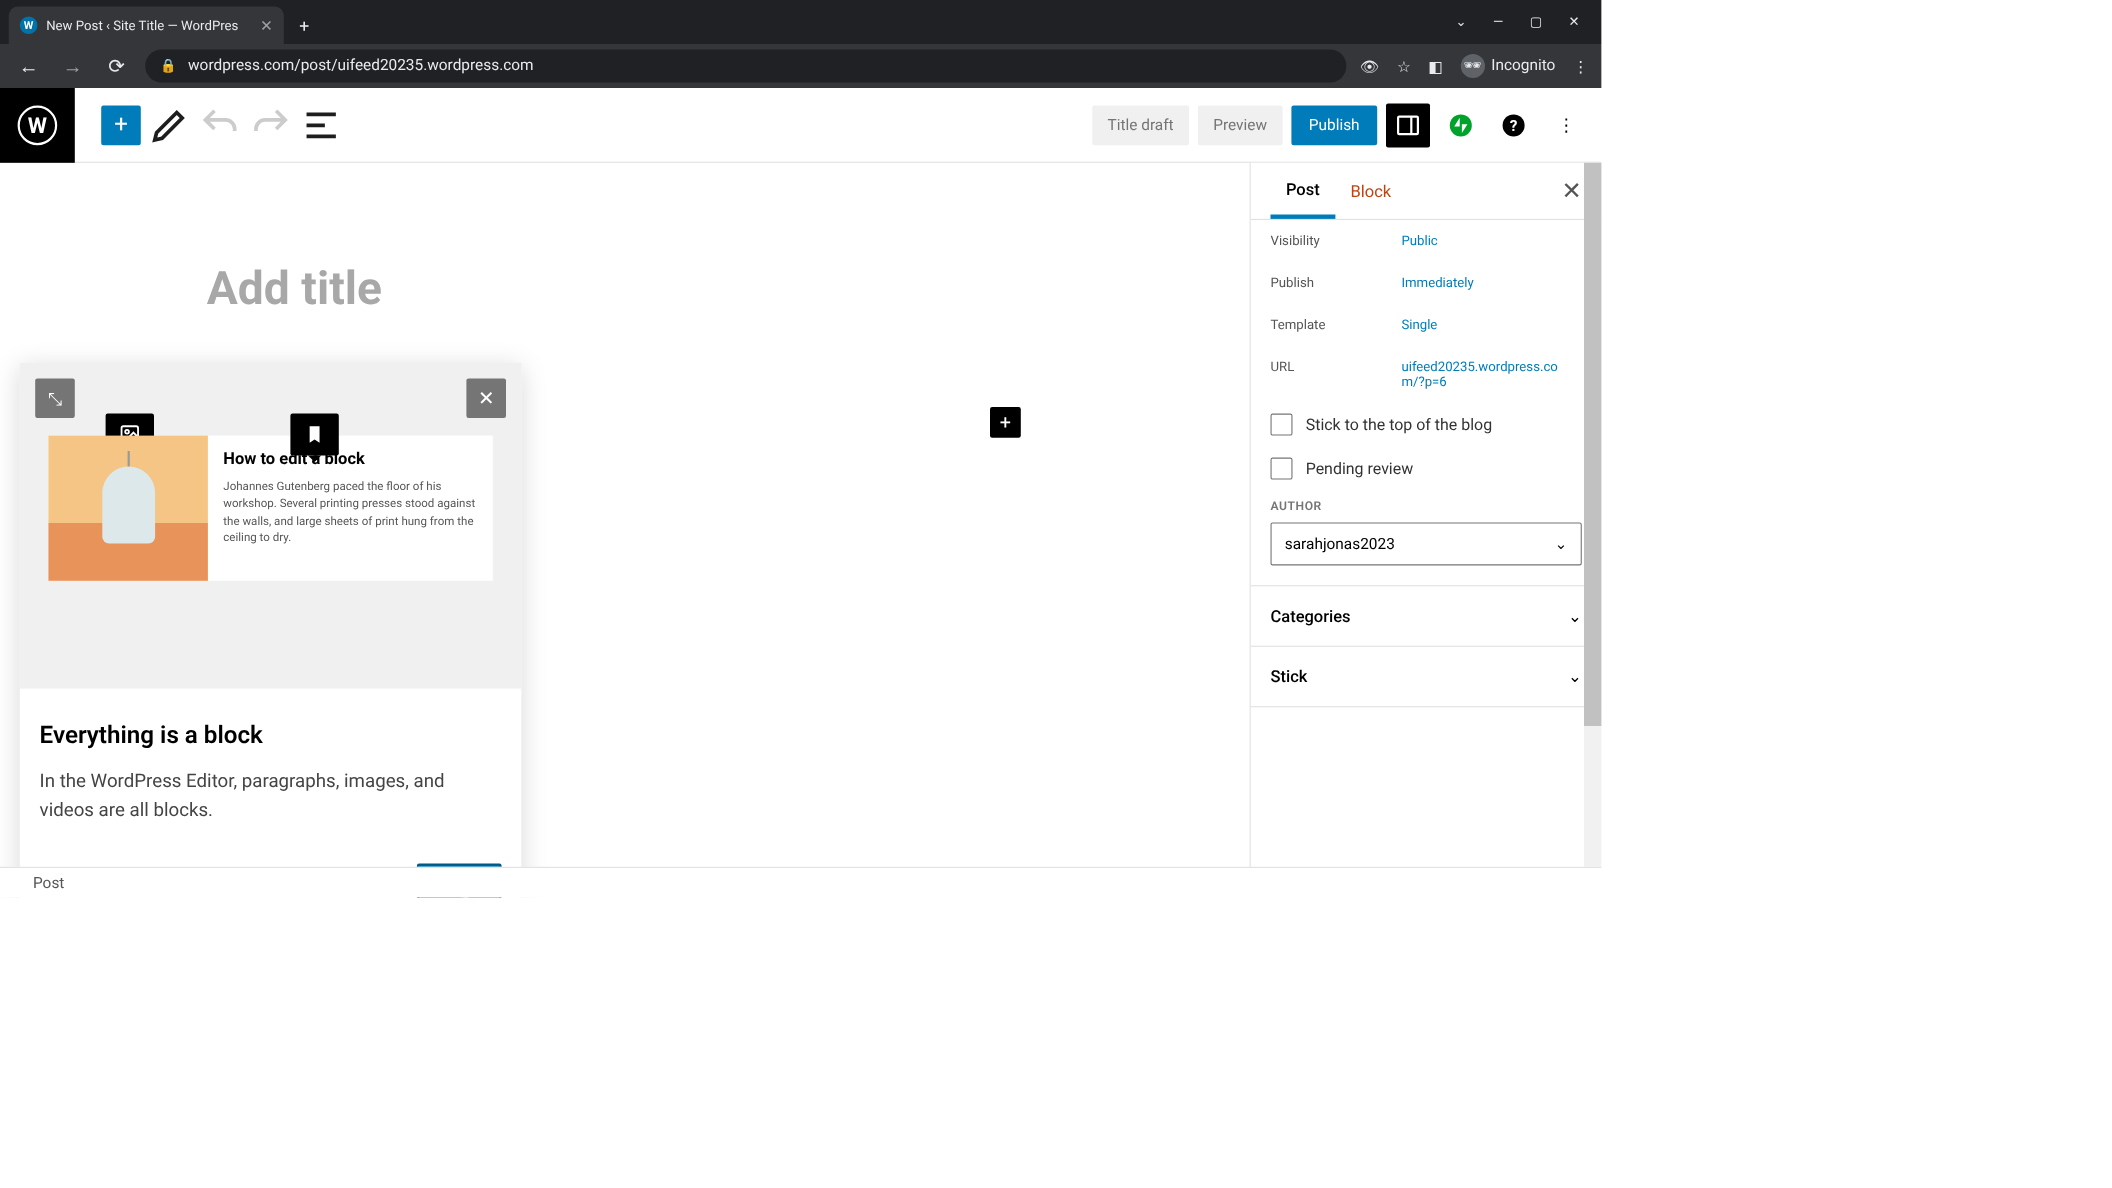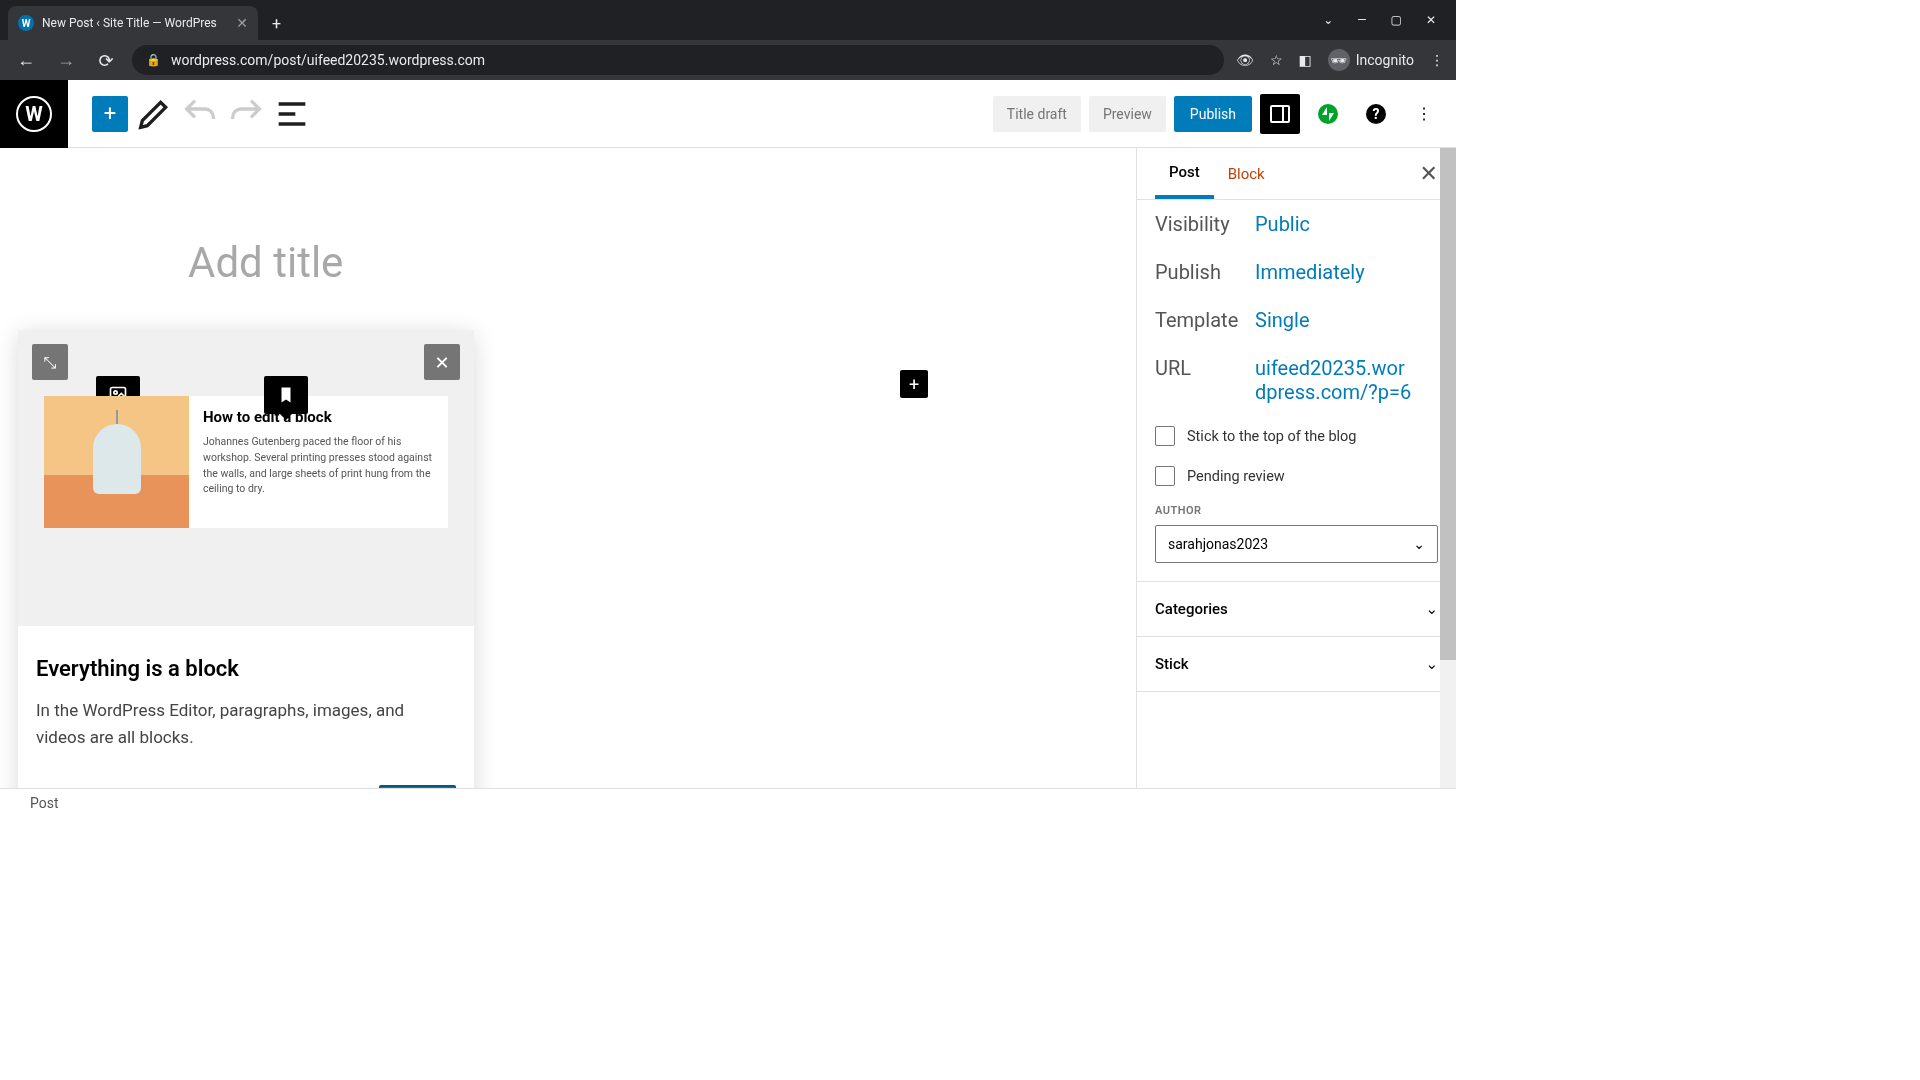--- a/index.html
+++ b/index.html
@@ -38,21 +38,21 @@
 .text-btn.hover { background: #f0f0f0; }
 .publish-btn { background: #007cba; color: #fff; padding: 10px 16px; border-radius: 2px; font-size: 14px; cursor: pointer; }
 .icon-btn { width: 40px; height: 40px; display: flex; align-items: center; justify-content: center; cursor: pointer; border-radius: 2px; }
 .icon-btn.dark { background: #000; color: #fff; }
 .icon-btn.green { color: #00a32a; }
 .icon-btn svg { width: 24px; height: 24px; }
 
 
 .editor-body { display: flex; height: calc(100% - 148px); }
 .editor-main { flex: 1; position: relative; padding-top: 80px; }
-.title-placeholder { font-size: 42px; color: #757575a0; font-weight: 400; position: absolute; left: 188px; top: 90px; }
+.title-placeholder { font-size: 42px; color: #757575a0; font-weight: 700; position: absolute; left: 188px; top: 90px; }
 .inline-add { width: 28px; height: 28px; background: #000; color: #fff; display: flex; align-items: center; justify-content: center; border-radius: 2px; position: absolute; left: 900px; top: 222px; font-size: 18px; cursor: pointer; }
 
 
 .tutorial { position: absolute; left: 18px; top: 182px; width: 456px; background: #fff; box-shadow: 0 4px 24px rgba(0,0,0,0.15); border-radius: 2px; }
 .tutorial-media { background: #f0f0f0; height: 296px; position: relative; padding: 66px 26px 0; }
 .tutorial-collapse { position: absolute; left: 14px; top: 14px; width: 36px; height: 36px; background: #757575; color: #fff; display: flex; align-items: center; justify-content: center; border-radius: 2px; cursor: pointer; font-size: 16px; }
 .tutorial-close { position: absolute; right: 14px; top: 14px; width: 36px; height: 36px; background: #757575; color: #fff; display: flex; align-items: center; justify-content: center; border-radius: 2px; cursor: pointer; font-size: 18px; }
 .media-card { display: flex; background: #fff; height: 132px; position: relative; }
 .media-img { width: 145px; background: linear-gradient(#f4c584 60%, #e8935a 60%); position: relative; }
 .glass { position: absolute; left: 50%; top: 28px; transform: translateX(-50%); width: 48px; height: 70px; background: #dce8ea; border-radius: 24px 24px 6px 6px; }
@@ -78,21 +78,21 @@
 
 
 .sidebar { width: 320px; border-left: 1px solid #e0e0e0; background: #fff; overflow-y: auto; position: relative; }
 .sidebar-tabs { display: flex; border-bottom: 1px solid #e0e0e0; position: relative; height: 52px; align-items: center; padding: 0 18px; }
 .sidebar-tab { padding: 0 14px; font-size: 15px; color: #c2410c; cursor: pointer; height: 100%; display: flex; align-items: center; }
 .sidebar-tab.active { color: #000; font-weight: 500; border-bottom: 4px solid #007cba; }
 .sidebar-close { margin-left: auto; font-size: 22px; cursor: pointer; color: #555; }
 .panel-section { border-bottom: 1px solid #e0e0e0; }
 .panel-header { display: flex; align-items: center; justify-content: space-between; padding: 18px; font-size: 15px; font-weight: 500; cursor: pointer; }
 .panel-body { padding: 0 18px 18px; }
-.field-row { display: flex; padding: 12px 0; font-size: 20px; }
+.field-row { display: flex; padding: 12px 0; font-size: 12px; gap: 19px; }
 .field-label { width: 100px; color: #555; }
 .field-value { color: #007cba; cursor: pointer; }
 .checkbox-row { display: flex; align-items: center; gap: 12px; padding: 10px 0; font-size: 14.5px; color: #333; }
 .checkbox { width: 20px; height: 20px; border: 1.5px solid #757575; border-radius: 2px; cursor: pointer; }
 .author-label { font-size: 11px; color: #757575; font-weight: 600; letter-spacing: 0.5px; margin-top: 8px; margin-bottom: 8px; }
 .author-select { width: 100%; padding: 10px 12px; border: 1px solid #757575; border-radius: 2px; font-size: 14px; display: flex; justify-content: space-between; align-items: center; cursor: pointer; }
 
 
 .footer { position: absolute; bottom: 0; left: 0; right: 0; height: 28px; border-top: 1px solid #e0e0e0; background: #fff; padding: 4px 30px; font-size: 14px; color: #555; display: flex; align-items: center; }
 .scrollbar-v { position: absolute; right: 0; top: 148px; bottom: 28px; width: 16px; background: #f1f1f1; }

